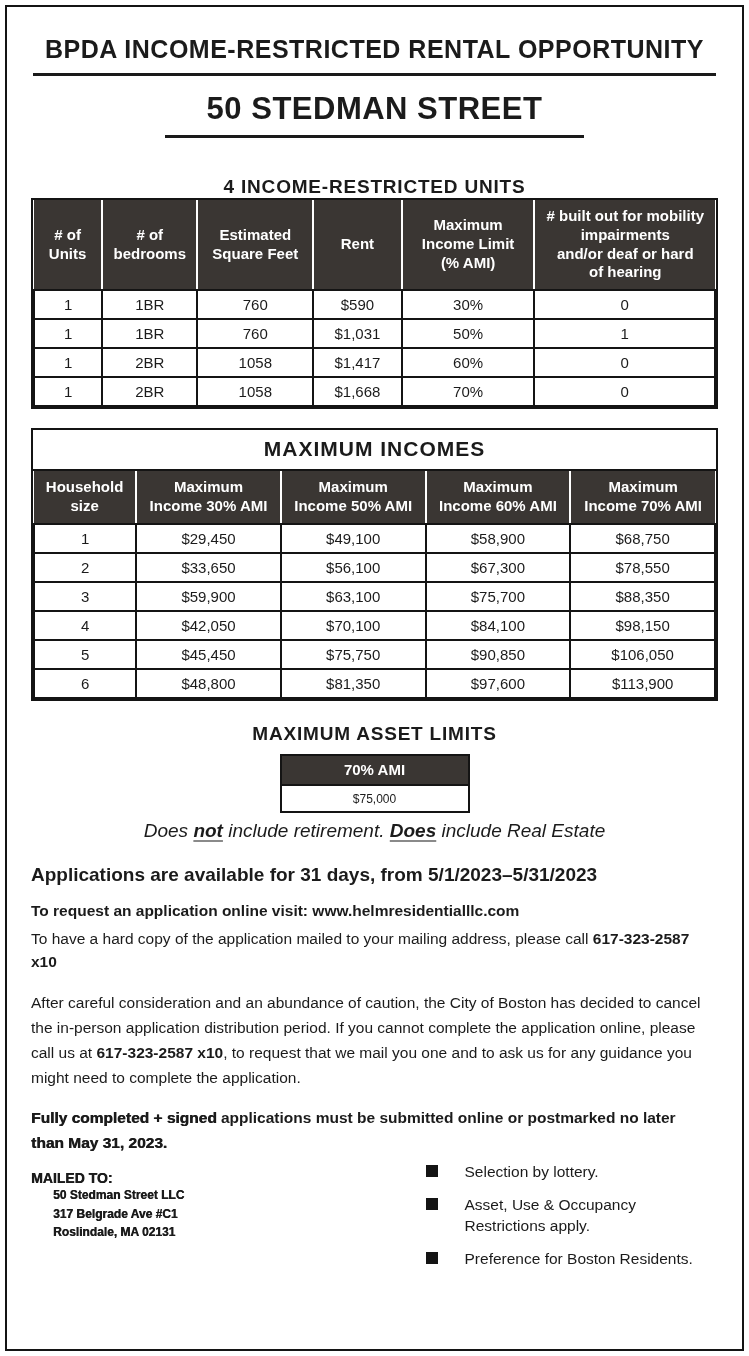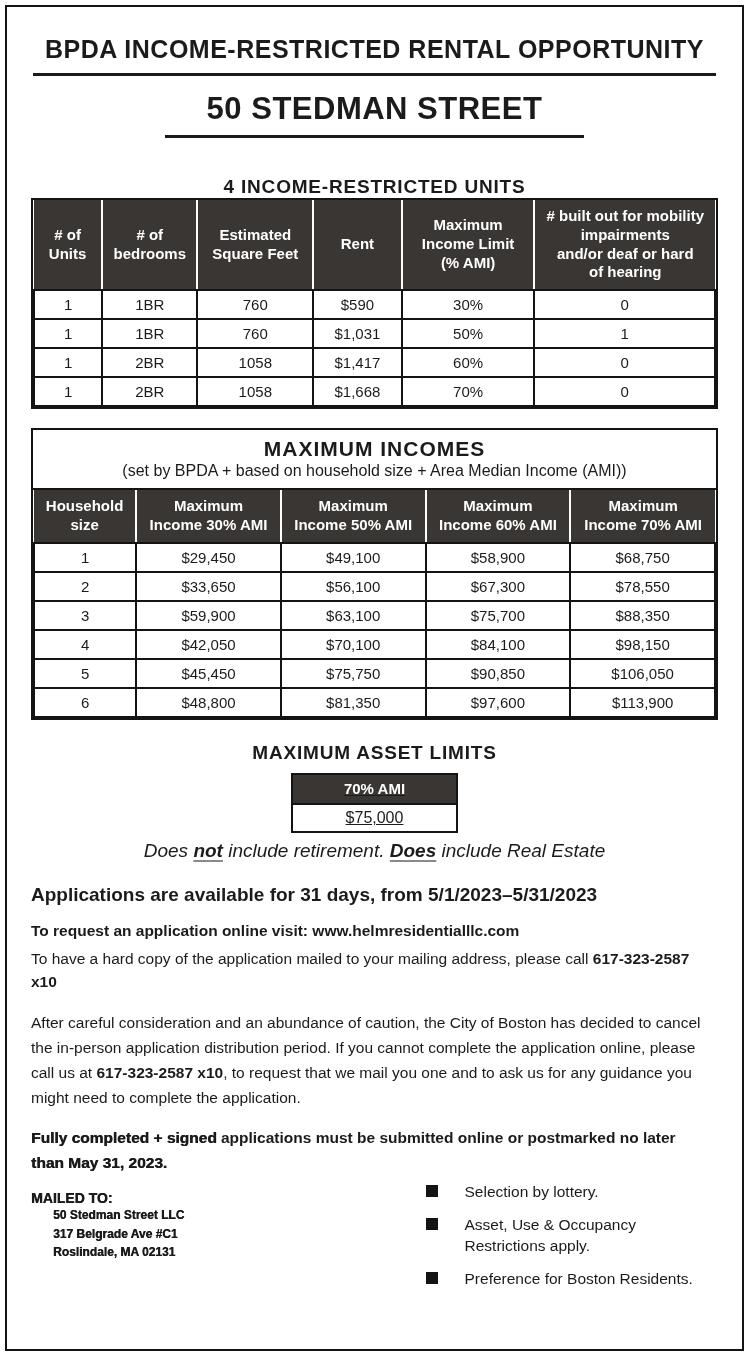--- a/index.html
+++ b/index.html
@@ -45,23 +45,23 @@
   }
   .units-table, .inc-box { border:2.5px solid #141414; }
   .units-table table, .inc-box table { border:none; }
   
   .inc-box { margin-top:19px; }
   .inc-box-hd { text-align:center; padding:7px 6px 8px 6px; border-bottom:2.5px solid #141414; }
   .inc-title { font-size:21px; font-weight:700; letter-spacing:1px; }
   .inc-sub { font-size:16px; margin-top:1px; }
   
   .asset-wrap { margin-top:22px; text-align:center; }
-  .asset-table { width:167px; margin:9px auto 0 auto; border:2px solid #141414;text-decoration:underline; }
+  .asset-table { width:190px; margin:9px auto 0 auto; border:2px solid #141414; }
   .asset-table th { padding:5px 2px; border-bottom:2px solid #141414; }
-  .asset-table td { border:none; height:27px; font-size:16px; }
+  .asset-table td { border:none; height:27px; font-size:12px; }
   .asset-note { font-style:italic; font-size:19px; margin-top:7px; }
   .asset-note .bu { font-weight:700; text-decoration:underline; text-underline-offset:3px; text-decoration-thickness:2px; text-decoration-color:#8a8a8a; }
   
   .avail { font-size:19px; font-weight:700; margin-top:22px; }
   .line { font-size:15.5px; line-height:1.5; margin-top:4px; }
   .line-bold { font-weight:700; margin-top:13px; }
   .para { font-size:15.5px; line-height:1.62; margin-top:17px; }
   b.ph { font-weight:700; }
   .deadline { font-size:15.5px; line-height:1.6; margin-top:16px; max-width:655px; font-weight:700; }
   .xb { text-shadow:.5px 0 0 currentColor; }
@@ -151,21 +151,20 @@
             <td>0</td>
           </tr>
         </tbody>
       </table>
     </div>
   </div>
 
   <div class="inc-box">
     <div class="inc-box-hd">
       <div class="inc-title">MAXIMUM INCOMES</div>
-      <div class="inc-sub">(set by BPDA + based on household size + Area Median Income (AMI))</div>
     </div>
     <table>
       <colgroup>
           <col style="width:15%">
           <col style="width:21.25%">
           <col style="width:21.25%">
           <col style="width:21.25%">
           <col style="width:21.25%">
         </colgroup>
       <thead>

